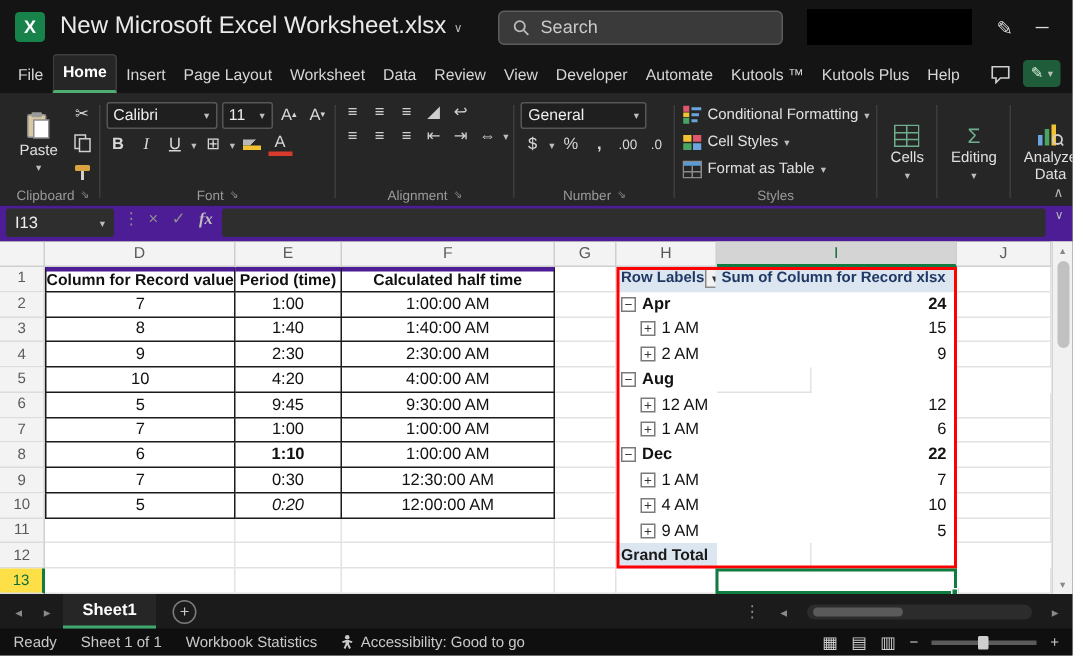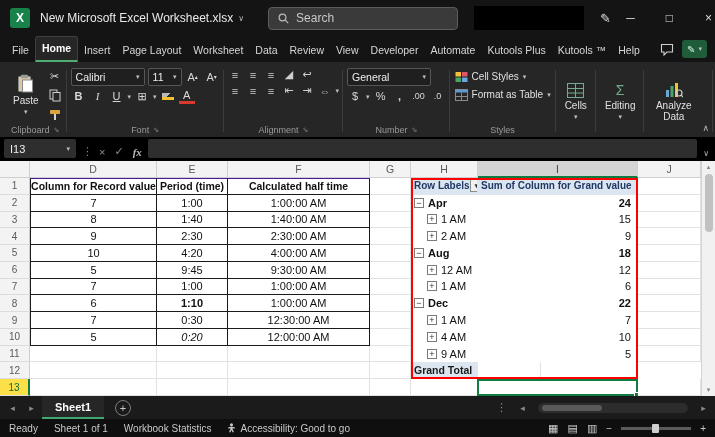--- a/index.html
+++ b/index.html
@@ -2,21 +2,21 @@
 <html><head>
 <meta charset="utf-8">
 <style>
   *{box-sizing:border-box;margin:0;padding:0}
   html,body{width:715px;height:437px;overflow:hidden}
   body{font-family:"Liberation Sans",sans-serif;background:#1b1b1b;color:#e6e6e6}
 
   
   .titlebar{height:36px;background:#141414;display:flex;align-items:center;padding-left:10px}
   .logo{width:20px;height:20px;border-radius:3px;background:#17834b;color:#fff;font-weight:bold;font-size:12px;display:flex;align-items:center;justify-content:center;flex:none}
-  .doc-title{margin-left:10px;font-size:12px;white-space:nowrap;color:#eaeaea}
+  .doc-title{margin-left:10px;font-size:16px;white-space:nowrap;color:#eaeaea}
   .title-chev{margin-left:5px;font-size:8px;color:#b5b5b5}
   .search{margin-left:24px;width:190px;height:23px;border-radius:4px;background:#3a3a3a;border:1px solid #5c5c5c;display:flex;align-items:center;gap:7px;padding:0 9px;font-size:12px;color:#c9c9c9;flex:none}
   .redact{margin-left:16px;width:110px;height:24px;background:#000;flex:none}
   .pen{margin-left:16px;font-size:13px;color:#ddd}
   .wincontrols{margin-left:auto;display:flex;height:36px}
   .winbtn{width:39px;display:flex;align-items:center;justify-content:center;font-size:12px;color:#ddd}
 
   
   .tabrow{height:26px;background:#141414;display:flex;align-items:flex-end;padding-left:6px}
   .rtab{padding:0 6px;height:24px;line-height:24px;font-size:10.5px;color:#d6d6d6;white-space:nowrap}
@@ -44,42 +44,42 @@
   .boldg{font-weight:bold}
   .italg{font-style:italic;font-family:"Liberation Serif",serif}
   .undlg{text-decoration:underline}
   .fontcolor{border-bottom:3px solid #d83b2d;height:15px}
   .fillic{display:inline-block;width:12px;height:7px;background:linear-gradient(135deg,#b9b9b9 55%,transparent 55%);border-bottom:3px solid #f2c233}
   .alnbtn{font-size:11px;color:#cfcfcf;min-width:15px;text-align:center}
   .stylerow{display:flex;align-items:center;gap:4px;font-size:10px;height:17px;padding:0 1px;white-space:nowrap;color:#e0e0e0}
   .collapse{position:absolute;right:6px;bottom:4px;font-size:9px;color:#b5b5b5}
 
   
-  .fbar{height:24px;background:#000000;display:flex;align-items:flex-end;padding:2px 6px 3px 4px;gap:6px}
+  .fbar{height:24px;background:#4c1d95;display:flex;align-items:flex-start;padding:2px 6px 3px 4px;gap:6px}
   .namebox{width:72px;height:19px;background:#2e2e2e;border-radius:2px;display:flex;align-items:center;padding:0 6px;font-size:11px;color:#eee}
   .fx-icons{display:flex;gap:9px;color:#8f8f8f;font-size:11px;align-items:center}
   .fxi{font-style:italic;font-family:"Liberation Serif",serif;font-weight:bold;color:#bdbdbd}
   .finput{flex:1;height:19px;background:#2e2e2e;border-radius:2px;font-size:11px;color:#fff;display:flex;align-items:center;padding:0 6px}
   .fchev{color:#b5b5b5;font-size:8px}
 
   
   .sheet{height:235px;display:flex;background:#fff}
   .grid-wrap{flex:1;position:relative;overflow:hidden}
   .colhdrs{display:flex;height:17px;background:#f3f3f3;font-size:10.5px;color:#5a5a5a}
   .chcell{border-right:1px solid #cfcfcf;border-bottom:1px solid #cfcfcf;display:flex;align-items:center;justify-content:center;flex:none}
   .chcell.corner{width:30px}
   .chcell.sel{background:#d4d4d4;border-bottom:2px solid #107C41;color:#0c6b3c}
   .rows{display:flex;flex-direction:column;height:218px}
   .grid-row{flex:1;display:flex}
   .rh{width:30px;flex:none;background:#f3f3f3;border-right:1px solid #cfcfcf;border-bottom:1px solid #dcdcdc;font-size:10px;color:#5a5a5a;display:flex;align-items:center;justify-content:center}
   .rh.sel{background:#fde047;border-right:2px solid #107C41;color:#0c6b3c}
   .cell{flex:none;border-right:1px solid #e2e2e2;border-bottom:1px solid #e2e2e2;font-size:11px;color:#111;display:flex;align-items:center;justify-content:center;overflow:hidden;white-space:nowrap}
   .cell.dt{border-right:1px solid #1a1a1a;border-bottom:1px solid #1a1a1a}
   .cell.dtl{border-left:1px solid #1a1a1a}
-  .cell.dtt{border-top:1px solid #4c1d95}
+  .cell.dtt{border-top:3px solid #4c1d95}
   .cell.dth{font-weight:bold;font-size:10.5px}
   .cell.pv{border-right-color:transparent;border-bottom-color:transparent;justify-content:flex-start;padding-left:3px;background:#fff}
   .cell.num{justify-content:flex-end;padding-right:6px;padding-left:0}
   .cell.phead{background:#DCE6F1;color:#203864;font-weight:bold;font-size:10px}
   .cell.ptotal{background:#DCE6F1;font-weight:bold;font-size:10.5px;color:#1a1a1a}
   .cell.pgroup{font-weight:bold}
   .cell.pdetail{padding-left:16px}
   .box{width:10px;height:10px;border:1px solid #7a7a7a;background:#fff;color:#333;font-size:9px;line-height:8px;display:inline-flex;align-items:center;justify-content:center;margin-right:4px;flex:none;font-weight:normal}
   .fbtn{margin-left:auto;margin-right:2px;width:14px;height:13px;background:#f2f2f2;border:1px solid #8a8a8a;color:#333;font-size:7px;display:flex;align-items:center;justify-content:center;flex:none}
   .red-outline{position:absolute;left:411px;top:17px;width:227px;height:201px;border:2px solid #FE0000;pointer-events:none;z-index:5}
@@ -135,22 +135,22 @@
       <div class="rtab">File</div>
       <div class="rtab active">Home</div>
       <div class="rtab">Insert</div>
       <div class="rtab">Page Layout</div>
       <div class="rtab">Worksheet</div>
       <div class="rtab">Data</div>
       <div class="rtab">Review</div>
       <div class="rtab">View</div>
       <div class="rtab">Developer</div>
       <div class="rtab">Automate</div>
+      <div class="rtab">Kutools ™</div>
       <div class="rtab">Kutools Plus</div>
-      <div class="rtab">Kutools ™</div>
       <div class="rtab">Help</div>
     </div>
   <div class="tabrow-right">
     <svg width="14" height="13" viewBox="0 0 14 13">
         <path d="M1.5 1.5h11v7.5H7l-3 3v-3H1.5z" fill="none" stroke="#cfcfcf" stroke-width="1.1"></path>
       </svg>
     <div class="editmode">
       <span>✎</span>
       <span class="chev9">▾</span>
     </div>
@@ -273,20 +273,32 @@
     </div>
     <div class="glabel">
         <span>Number</span>
         <span class="lnch">⇘</span>
       </div>
   </div>
 
   <div class="rgroup">
     <div class="col" style="gap:1px">
       <div class="stylerow">
+        <svg width="13" height="13" viewBox="0 0 13 13">
+            <rect x="0.5" y="0.5" width="4" height="4" fill="#e2566b"></rect>
+            <rect x="0.5" y="5" width="4" height="3" fill="#f2c233"></rect>
+            <rect x="0.5" y="8.5" width="4" height="4" fill="#4aa564"></rect>
+            <rect x="6" y="1.5" width="6.5" height="2" fill="#6aa6dd"></rect>
+            <rect x="6" y="5.5" width="5" height="2" fill="#6aa6dd"></rect>
+            <rect x="6" y="9.5" width="4" height="2" fill="#6aa6dd"></rect>
+          </svg>
+        <span>Conditional Formatting</span>
+        <span class="chev9">▾</span>
+      </div>
+      <div class="stylerow">
         <svg width="13" height="12" viewBox="0 0 13 12">
             <rect x="0.5" y="1" width="5.5" height="4.5" fill="#f2c233"></rect>
             <rect x="7" y="1" width="5.5" height="4.5" fill="#e2566b"></rect>
             <rect x="0.5" y="6.5" width="5.5" height="4.5" fill="#4aa564"></rect>
             <rect x="7" y="6.5" width="5.5" height="4.5" fill="#6aa6dd"></rect>
           </svg>
         <span>Cell Styles</span>
         <span class="chev9">▾</span>
       </div>
       <div class="stylerow">
@@ -373,21 +385,21 @@
         <div class="grid-row">
           <div class="rh">1</div>
           <div class="cell dt dth dtt dtl" style="width: 127px;">Column for Record value</div>
           <div class="cell dt dth dtt" style="width: 71px;">Period (time)</div>
           <div class="cell dt dth dtt" style="width: 142px;">Calculated half time</div>
           <div class="cell" style="width: 41px;"></div>
           <div class="cell pv phead" style="width: 67px;">
             <span>Row Labels</span>
             <span class="fbtn">▾</span>
           </div>
-          <div class="cell pv phead" style="width: 160px;">Sum of Column for Grand value</div>
+          <div class="cell pv phead" style="width: 160px;">Sum of Column for Record xlsx</div>
           <div class="cell" style="width: 63px;"></div>
         </div>
         <div class="grid-row">
           <div class="rh">2</div>
           <div class="cell dt dtl" style="width: 127px;">7</div>
           <div class="cell dt" style="width: 71px;">1:00</div>
           <div class="cell dt" style="width: 142px;">1:00:00 AM</div>
           <div class="cell" style="width: 41px;"></div>
           <div class="cell pv pgroup" style="width: 67px;">
             <span class="box">−</span>
@@ -425,21 +437,20 @@
         <div class="grid-row">
           <div class="rh">5</div>
           <div class="cell dt dtl" style="width: 127px;">10</div>
           <div class="cell dt" style="width: 71px;">4:20</div>
           <div class="cell dt" style="width: 142px;">4:00:00 AM</div>
           <div class="cell" style="width: 41px;"></div>
           <div class="cell pv pgroup" style="width: 67px;">
             <span class="box">−</span>
             <span>Aug</span>
           </div>
-          <div class="cell pv num pgroup" style="width: 160px;">18</div>
           <div class="cell" style="width: 63px;"></div>
         </div>
         <div class="grid-row">
           <div class="rh">6</div>
           <div class="cell dt dtl" style="width: 127px;">5</div>
           <div class="cell dt" style="width: 71px;">9:45</div>
           <div class="cell dt" style="width: 142px;">9:30:00 AM</div>
           <div class="cell" style="width: 41px;"></div>
           <div class="cell pv pdetail" style="width: 67px;">
             <span class="box">+</span>

